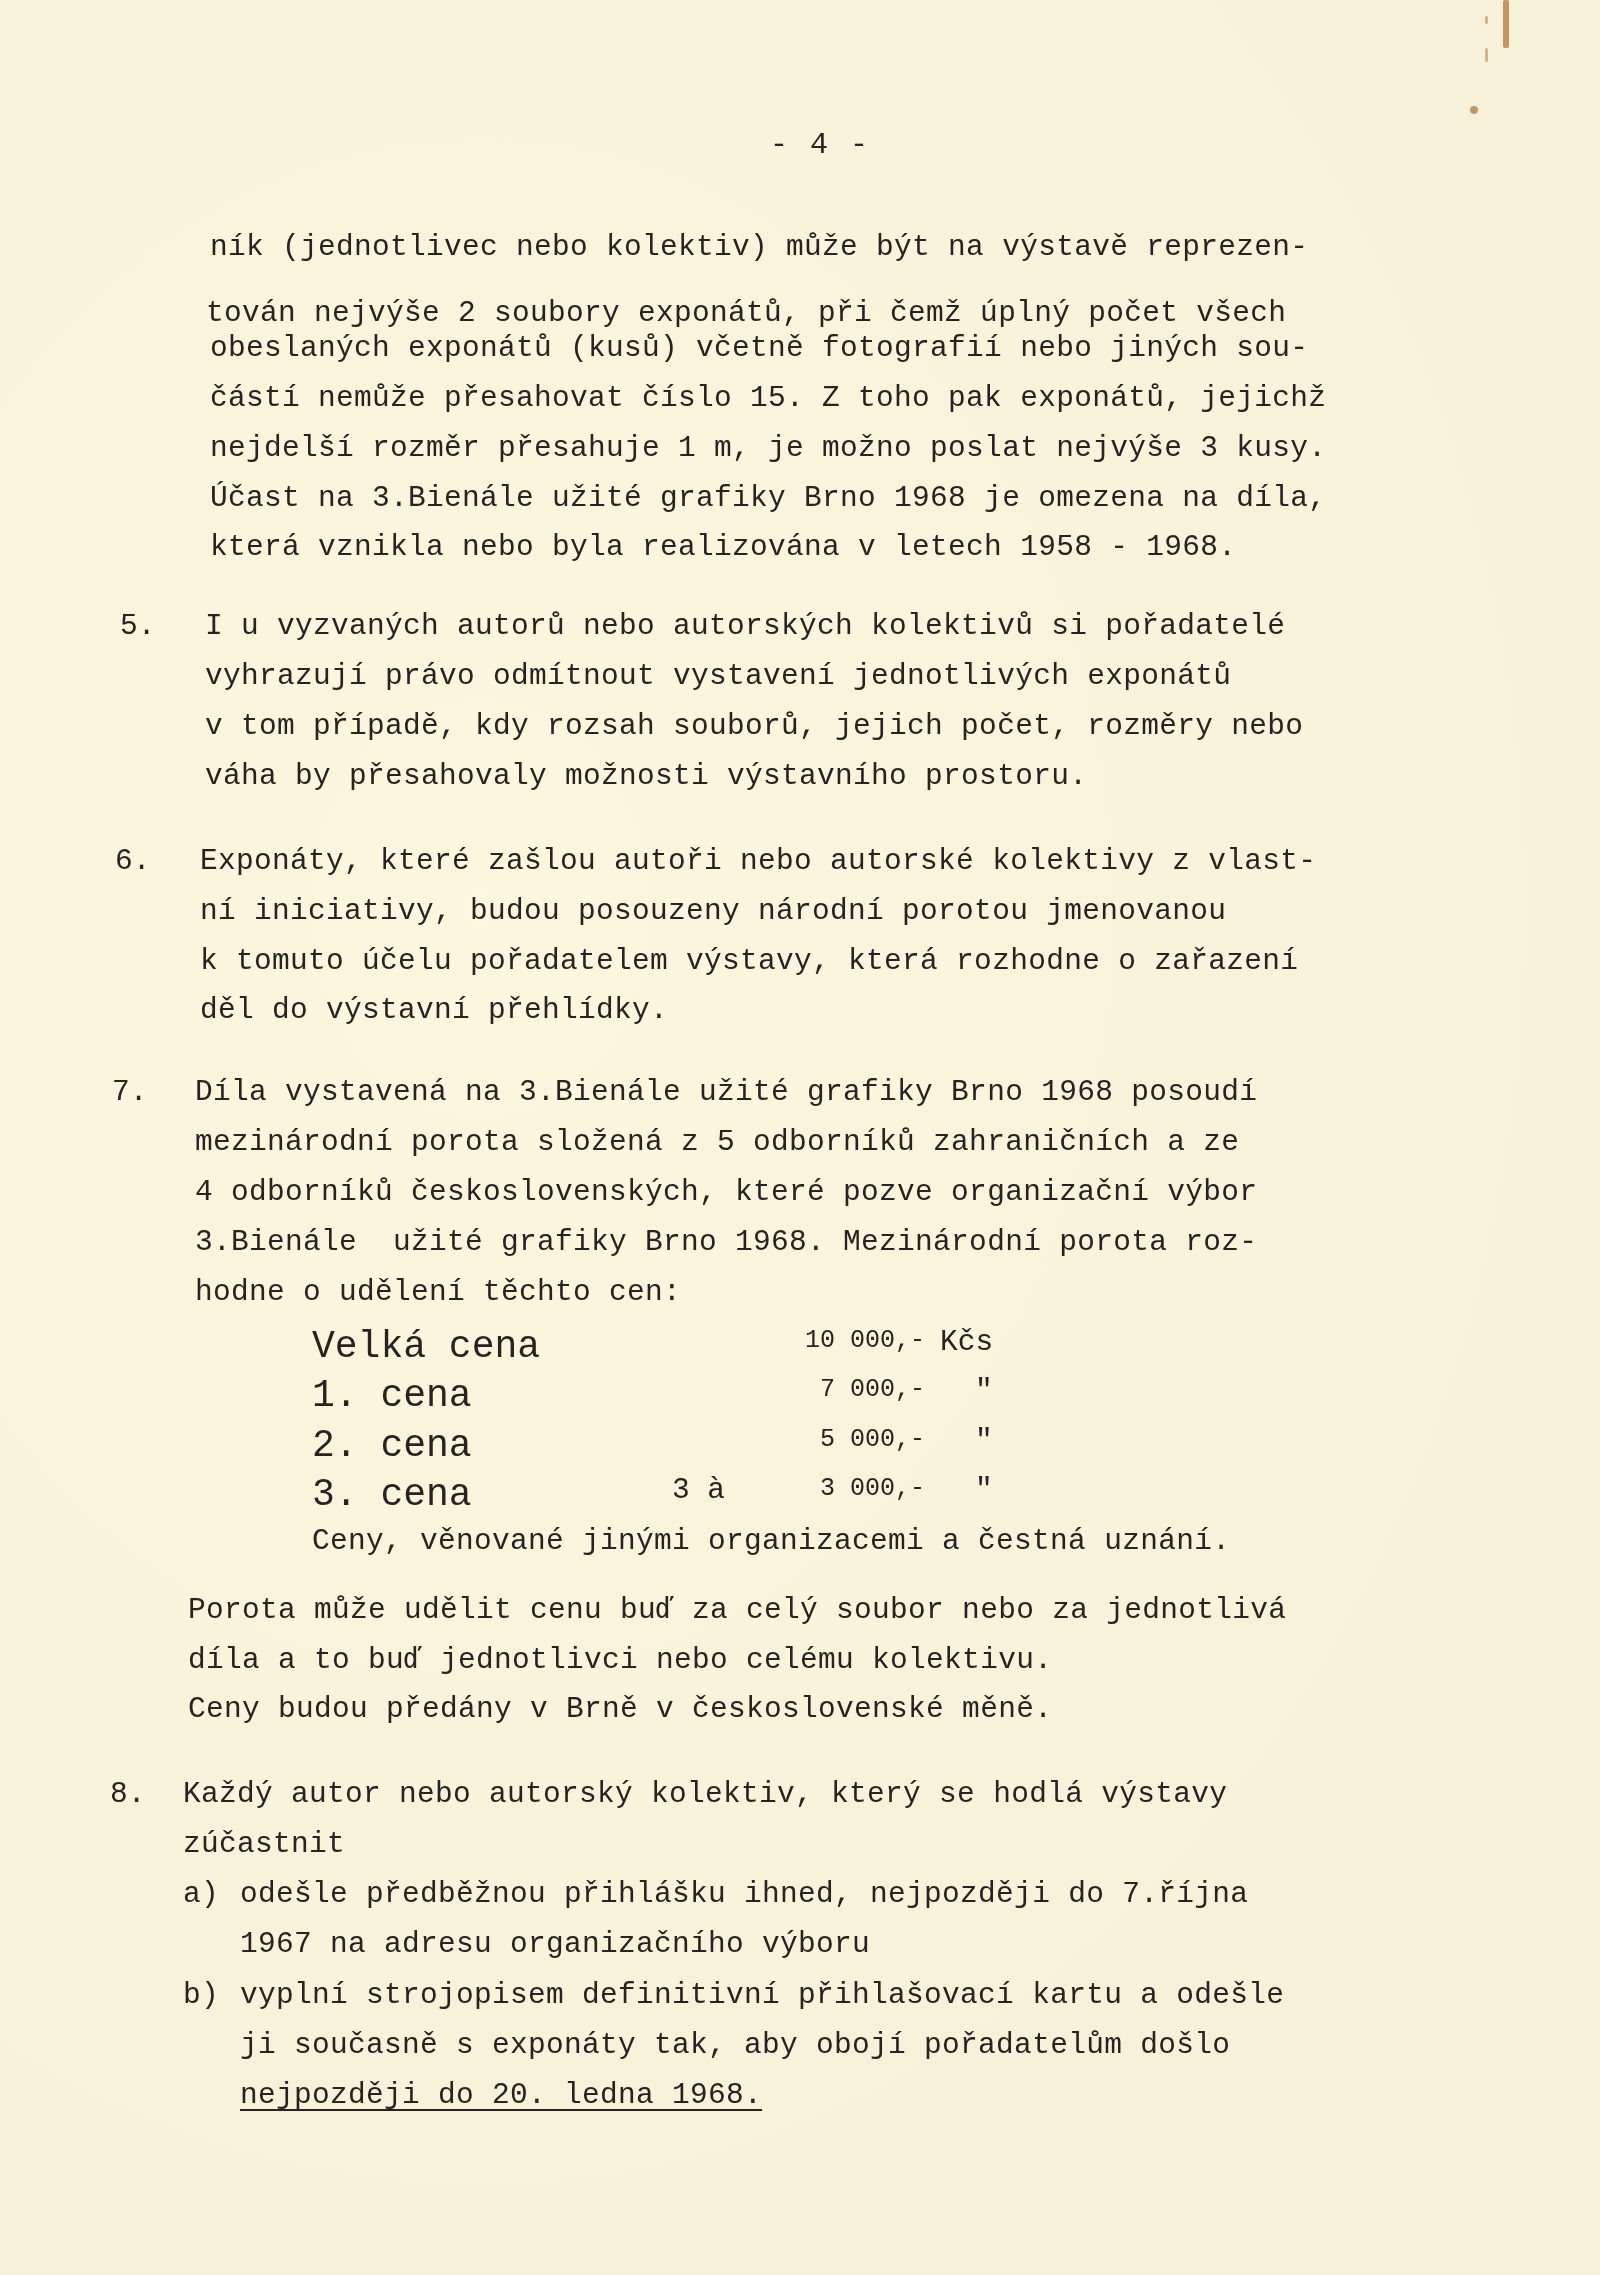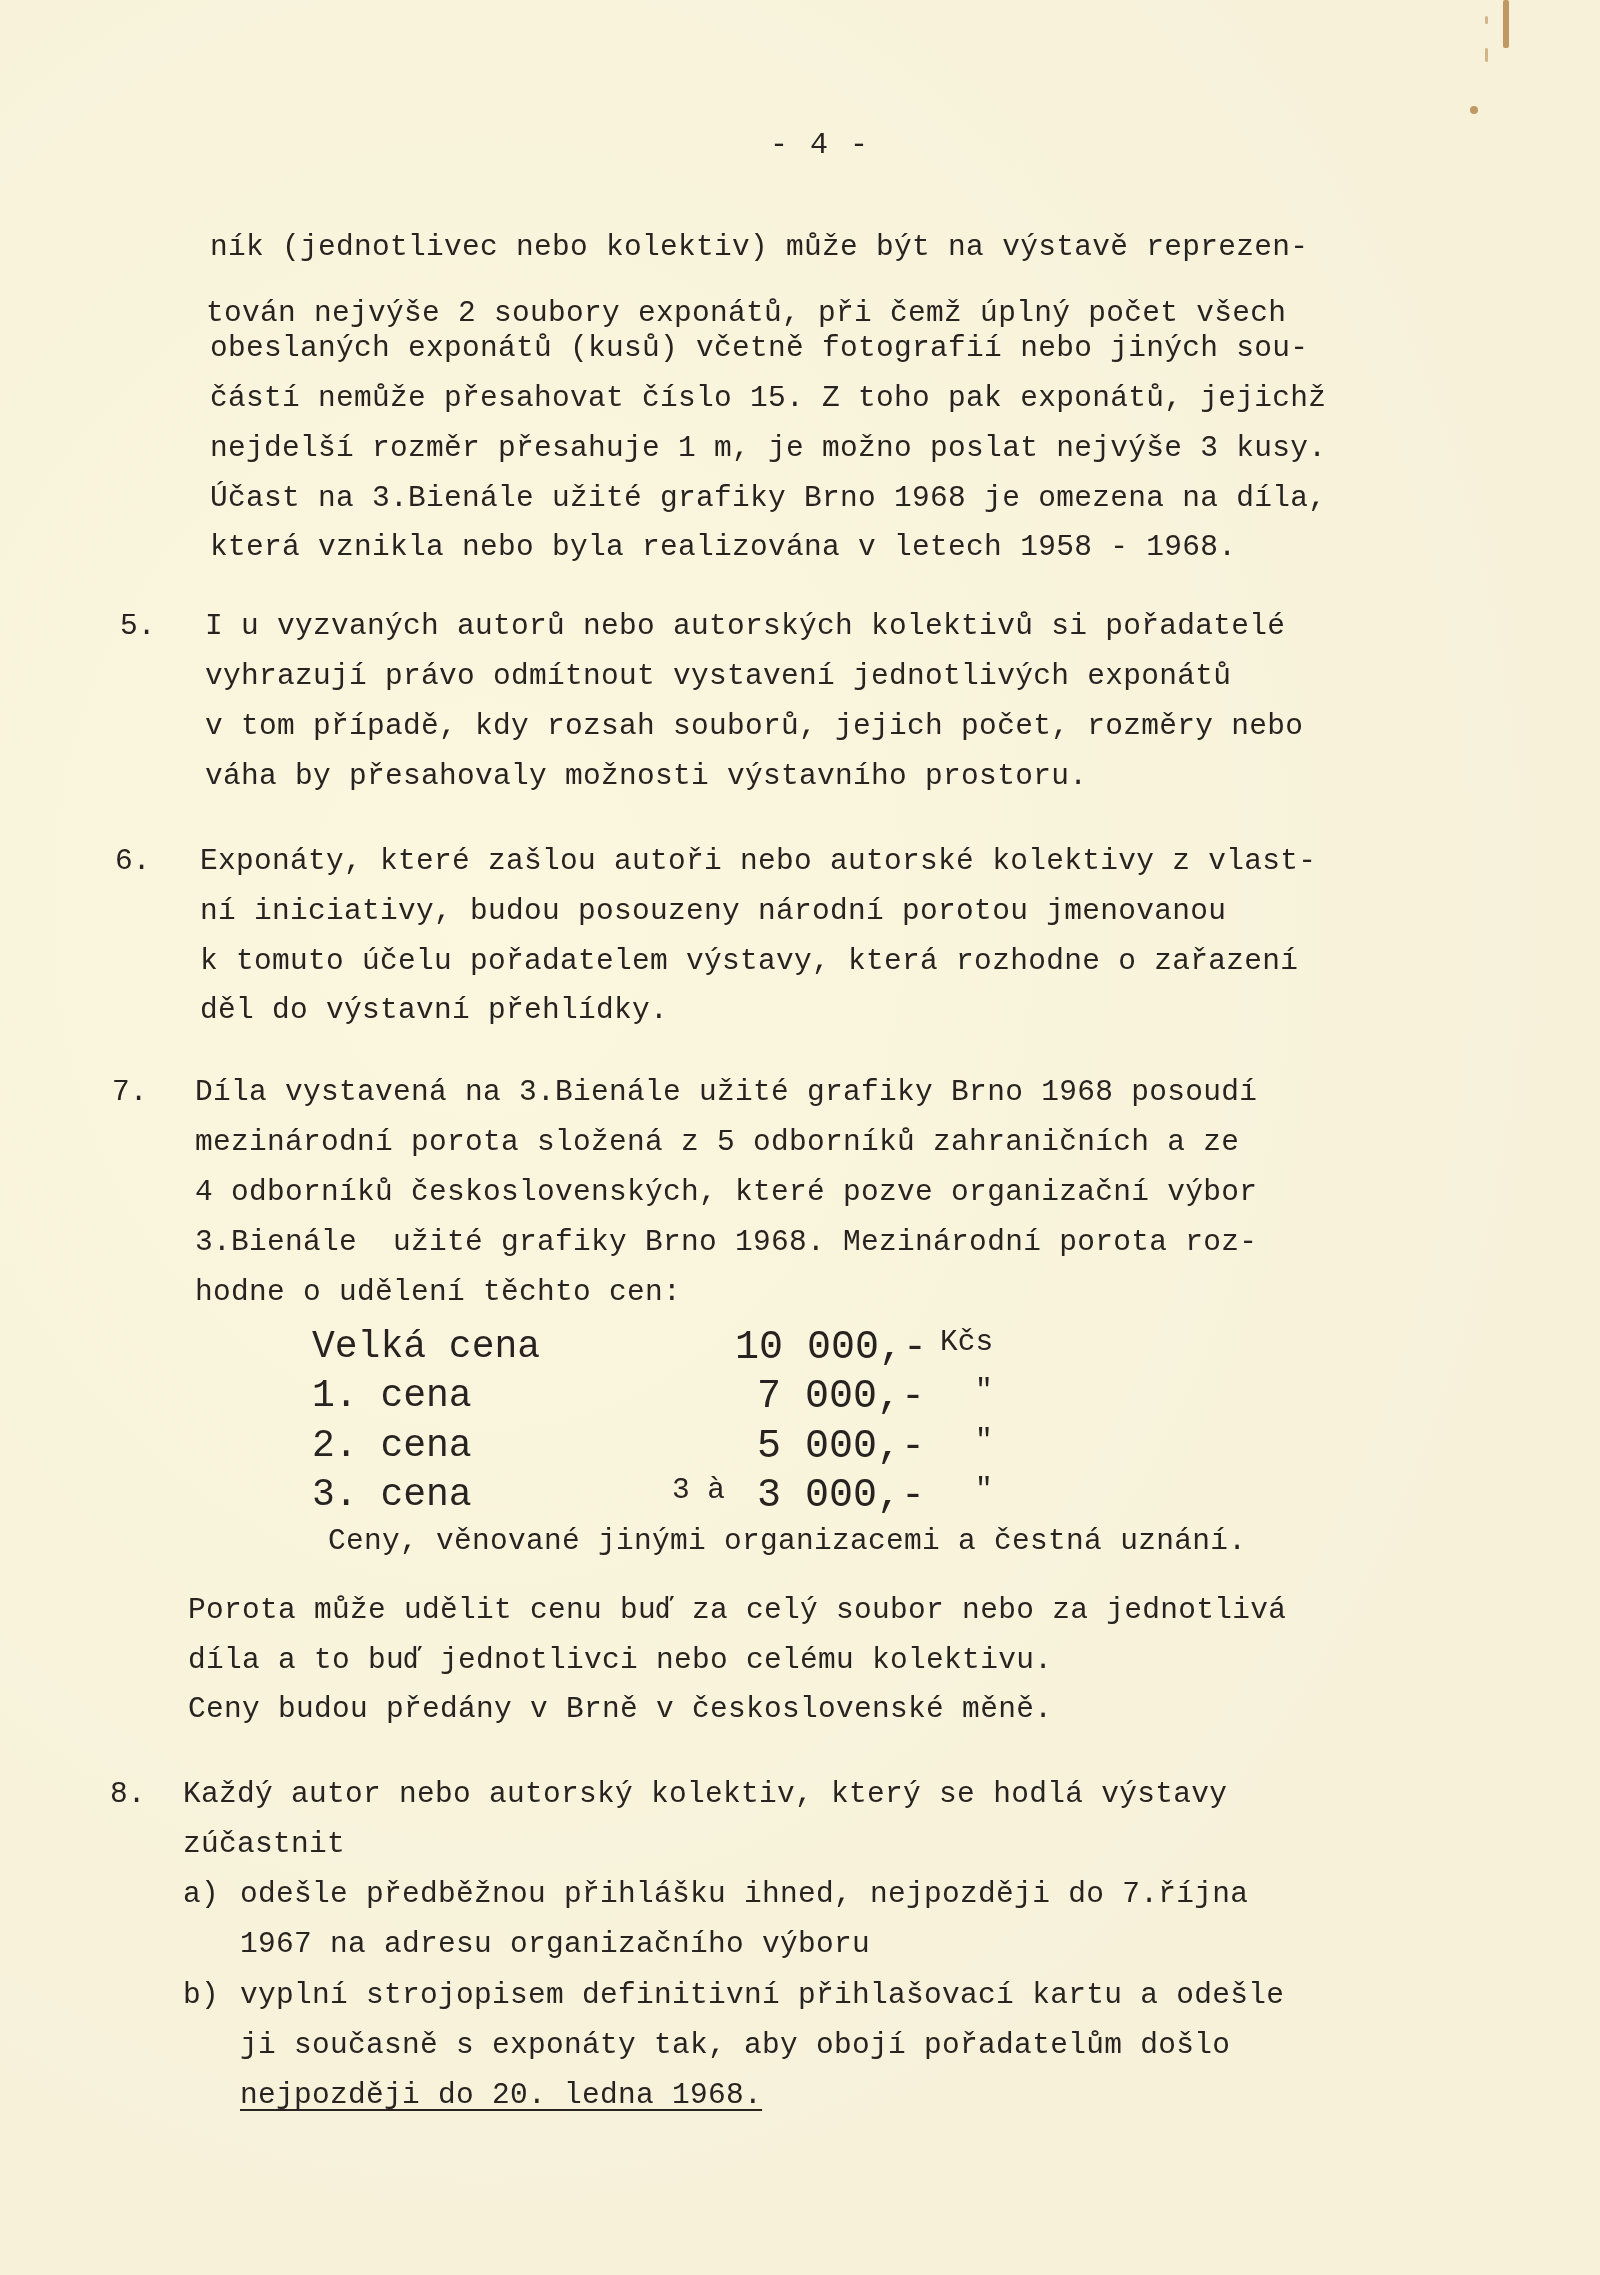--- a/index.html
+++ b/index.html
@@ -49,21 +49,21 @@
       font-size: 29.5px;
       line-height: 1;
     }
     .underline {
       text-decoration: underline;
       text-underline-offset: 6px;
       text-decoration-thickness: 2px;
     }
     .prize-name { position: absolute; font-size: 38px; white-space: pre; line-height: 1; }
     .prize-qty { position: absolute; font-size: 29.5px; white-space: pre; line-height: 1; text-align: right; width: 60px; }
-    .prize-amount { position: absolute; font-size: 40px; white-space: pre; line-height: 1; text-align: right; width: 190px; }
+    .prize-amount { position: absolute; font-size: 25px; white-space: pre; line-height: 1; text-align: right; width: 190px; }
     .prize-unit { position: absolute; font-size: 29.5px; white-space: pre; line-height: 1; }
   </style>
 </head>
 <body>
 
 <div class="page">
 
   <div class="stain" style="left:1503px;top:0px;width:6px;height:48px;"></div>
   <div class="stain" style="left:1485px;top:16px;width:3px;height:8px;opacity:0.5;"></div>
   <div class="stain" style="left:1485px;top:48px;width:3px;height:14px;opacity:0.5;"></div>
@@ -125,21 +125,21 @@
         <div class="prize-unit" style="left:975px;top:1427px;">"</div>
       </div>
       <div>
         <div class="prize-name" style="left:312px;top:1476px;">3. cena</div>
         <div class="prize-qty" style="left:665px;top:1476px;">3 à</div>
         <div class="prize-amount" style="left:735px;top:1476px;">3 000,-</div>
         <div class="prize-unit" style="left:975px;top:1476px;">"</div>
       </div>
     </div>
 
-    <div class="line" style="left:312px;top:1527px;margin-left:16px;">Ceny, věnované jinými organizacemi a čestná uznání.</div>
+    <div class="line" style="left:312px;top:1527px;">Ceny, věnované jinými organizacemi a čestná uznání.</div>
 
     <div class="line" style="left:188px;top:1596px;">Porota může udělit cenu buď za celý soubor nebo za jednotlivá</div>
     <div class="line" style="left:188px;top:1646px;">díla a to buď jednotlivci nebo celému kolektivu.</div>
     <div class="line" style="left:188px;top:1695px;">Ceny budou předány v Brně v československé měně.</div>
   </div>
 
   <div>
     <div class="num" style="left:110px;top:1780px;">8.</div>
     <div class="line" style="left:183px;top:1780px;">Každý autor nebo autorský kolektiv, který se hodlá výstavy</div>
     <div class="line" style="left:183px;top:1830px;">zúčastnit</div>

